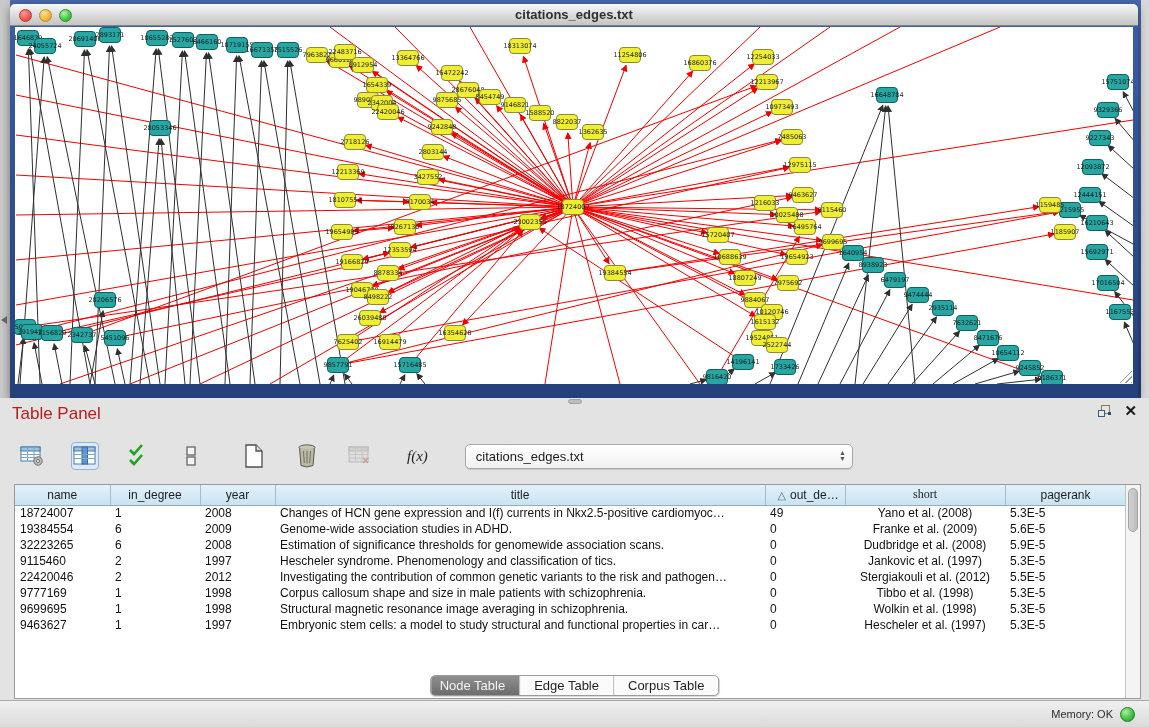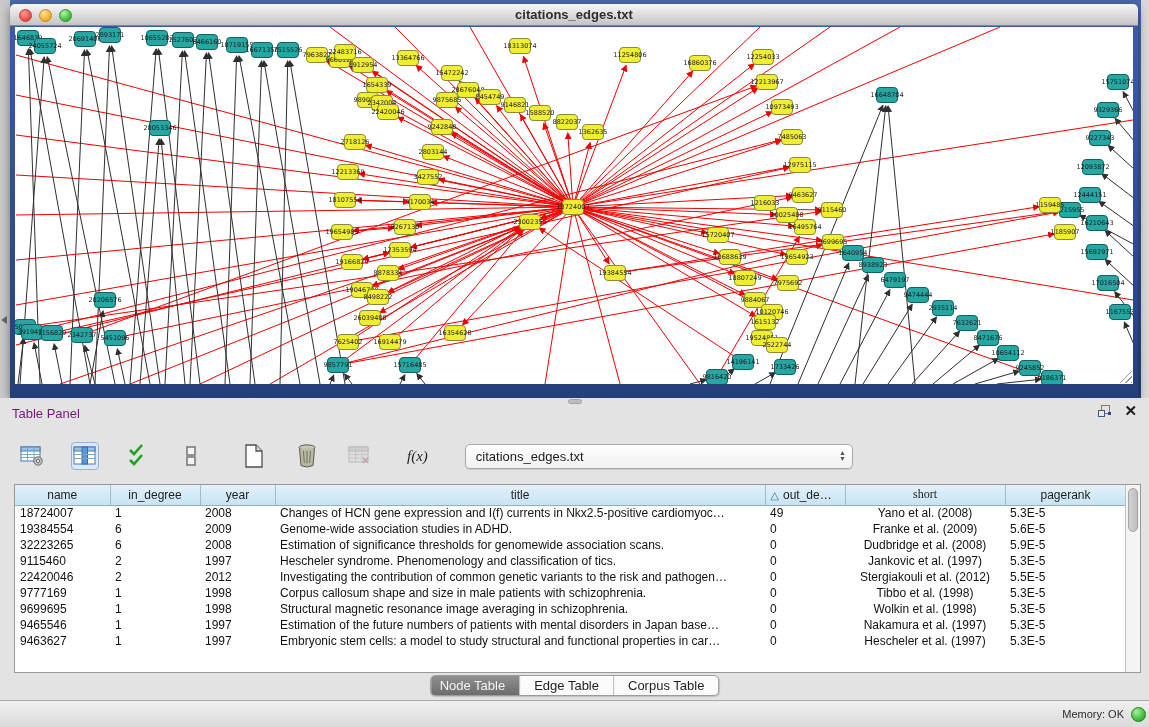--- a/index.html
+++ b/index.html
@@ -30,37 +30,37 @@
   .net-canvas svg { display:block; width:100%; height:100%; }
   .grip { position:absolute; right:1px; bottom:1px; width:14px; height:14px;
     background:repeating-linear-gradient(315deg,#9a9a9a 0 1px,transparent 1px 4px);
     clip-path:polygon(100% 0,100% 100%,0 100%); }
 
   
   .table-panel { position:absolute; left:0; top:398px; width:1149px; height:302px; background:#e3e3e3; }
   .divider-handle { position:absolute; left:50%; top:1px; transform:translateX(-50%);
     width:14px; height:5px; border-radius:3px; background:#bdbdbd; border:1px solid #a2a2a2; }
   .panel-head { position:absolute; left:12px; right:12px; top:6px; height:18px; }
-  .panel-title { font-size:13px; color:#701a75; }
+  .panel-title { font-size:17px; color:#b91c1c; }
   .panel-head-icons { position:absolute; right:0; top:-1px; display:flex; gap:12px; align-items:center; }
   .float-icon svg { display:block; }
   .close-icon { font-size:15px; font-weight:bold; color:#1a1a1a; line-height:16px; }
 
   .toolbar { position:absolute; left:18px; top:44px; display:flex; align-items:center;gap:21px; }
   .icon-btn { width:28px; height:28px; display:flex; align-items:center; justify-content:center; margin-right:4px; }
   .icon-btn.active { background:#dfeaf8; border:1px solid #8fb4e0; border-radius:4px; }
   .icon-btn.gap { margin-left:10px; }
   .fx-label { font-family:"Liberation Serif", serif; font-style:italic; font-size:15px; color:#222; margin:0 6px 0 8px; }
   .combo { width:388px; height:25px; margin-left:10px; background:linear-gradient(#ffffff,#f1f1f1);
     border:1px solid #a9a9a9; border-radius:5px; box-shadow:0 1px 1px rgba(0,0,0,.12);
     display:flex; align-items:center; padding:0 6px 0 10px; font-size:13px; color:#1c1c1c; }
   .combo-text { flex:1; }
   .combo-stepper { display:flex; flex-direction:column; align-items:center; line-height:6px; font-size:7px; color:#555; }
 
-  .tbl-wrap { position:absolute; left:14px; top:86px; width:1127px; height:189px;
+  .tbl-wrap { position:absolute; left:14px; top:86px; width:1127px; height:215px;
     background:#ffffff; border:1px solid #989898; display:flex; }
   .tbl-scroll { flex:1; overflow:hidden; }
   table.data { border-collapse:collapse; table-layout:fixed; width:1111px; }
   table.data th { height:20px; font-size:12px; font-weight:normal; color:#1d1d1d;
     background:linear-gradient(#e2f1fb,#c8e3f2); border-right:1px solid #9fbdd0;
     border-bottom:1px solid #8fafc2; text-align:center; overflow:hidden; white-space:nowrap; }
   table.data td { height:16px; font-size:12px; color:#111; padding:0 5px; white-space:nowrap;
     overflow:hidden; text-align:left; }
   table.data td:nth-child(6) { text-align:center; }
   .sort-glyph { color:#3c6e8f; margin-right:4px; font-size:11px; }
@@ -70,21 +70,21 @@
 
   .tabs { position:absolute; left:50%; top:277px; transform:translateX(-50%); display:flex;
     height:21px; border:1px solid #9c9c9c; border-radius:5px; overflow:hidden;
     background:#fbfbfb; box-shadow:0 1px 1px rgba(0,0,0,.15); }
   .seg { padding:0 14px; font-size:13px; line-height:20px; color:#1f1f1f; border-left:1px solid #bcbcbc; }
   .seg:first-child { border-left:none; }
   .seg.sel { background:linear-gradient(#8f8f8f,#6d6d6d); color:#f4f4f4;padding-left:9px; }
 
   .statusbar { position:absolute; left:0; top:700px; width:1149px; height:27px;
     background:linear-gradient(#f0f0f0,#dadada); border-top:1px solid #a8a8a8;
-    display:flex; justify-content:flex-end; align-items:center; padding-right:3px; gap:7px; }
+    display:flex; justify-content:flex-end; align-items:center; padding-right:14px; gap:7px; }
   .mem-label { font-size:11px; color:#2c2c2c; }
   .mem-dot { width:15px; height:15px; border-radius:50%;
     background:radial-gradient(circle at 35% 30%, #a8efa0, #46c341 55%, #2b9e2b);
     border:1px solid #237c23; }
 </style>
 </head>
 <body>
 
 <div class="app">
 
@@ -798,21 +798,21 @@
 
     <div class="tbl-wrap">
       <div class="tbl-scroll">
         <table class="data">
           <thead>
               <tr>
                 <th style="width: 95px;">name</th>
                 <th style="width: 90px;">in_degree</th>
                 <th style="width: 75px;">year</th>
                 <th style="width: 490px;">title</th>
-                <th style="width: 80px; text-align: left; padding-left: 5px;"><span class="sort-glyph">△</span>out_de…</th>
+                <th style="width: 80px; text-align: left; padding-left: 12px;"><span class="sort-glyph">△</span>out_de…</th>
                 <th style="width: 160px; font-family: Liberation Serif, serif;">short</th>
                 <th style="width: 121px;">pagerank</th>
               </tr>
             </thead>
           <tbody>
               <tr>
                 <td>18724007</td>
                 <td>1</td>
                 <td>2008</td>
                 <td>Changes of HCN gene expression and I(f) currents in Nkx2.5-positive cardiomyoc…</td>
@@ -868,29 +868,20 @@
               <tr>
                 <td>9699695</td>
                 <td>1</td>
                 <td>1998</td>
                 <td>Structural magnetic resonance image averaging in schizophrenia.</td>
                 <td>0</td>
                 <td>Wolkin et al. (1998)</td>
                 <td>5.3E-5</td>
               </tr>
               <tr>
-                <td>9465546</td>
-                <td>1</td>
-                <td>1997</td>
-                <td>Estimation of the future numbers of patients with mental disorders in Japan base…</td>
-                <td>0</td>
-                <td>Nakamura et al. (1997)</td>
-                <td>5.3E-5</td>
-              </tr>
-              <tr>
                 <td>9463627</td>
                 <td>1</td>
                 <td>1997</td>
                 <td>Embryonic stem cells: a model to study structural and functional properties in car…</td>
                 <td>0</td>
                 <td>Hescheler et al. (1997)</td>
                 <td>5.3E-5</td>
               </tr>
             </tbody>
         </table>

